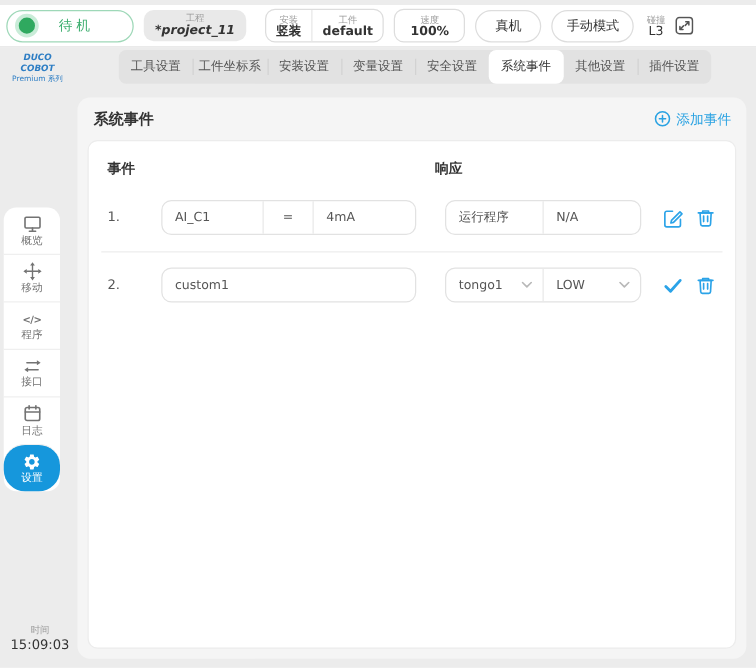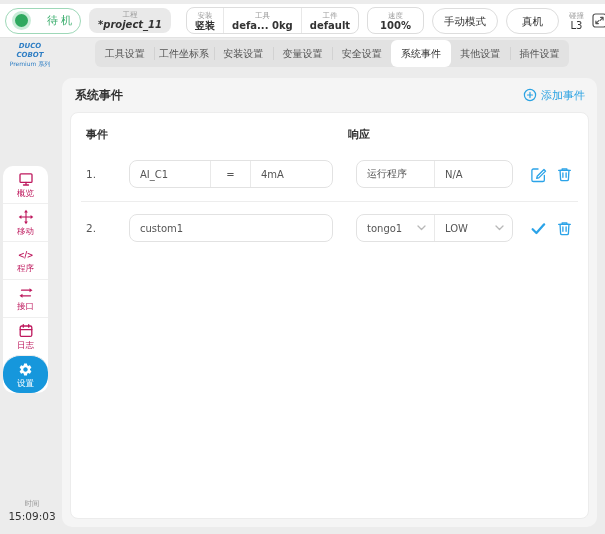--- a/index.html
+++ b/index.html
@@ -34,21 +34,21 @@
        white-space:nowrap;padding:0 2px;}
   .tab + .tab::before{content:"";position:absolute;left:0;top:7px;bottom:7px;width:1px;background:#d2d2d2;}
   .tab.active{background:#fff;border-radius:6px;color:#333;}
   .tab.active::before,.tab.active + .tab::before{display:none;}
 
   
   .logo{position:absolute;left:4px;top:42px;width:52px;color:#2e7ec4;text-align:center;}
   .logo-1{font-size:7px;font-weight:bold;font-style:italic;line-height:9px;}
   .logo-2{font-size:6px;line-height:8px;}
   .sidenav{position:absolute;left:3px;top:166px;width:45px;background:#fff;border-radius:10px;}
-  .nav-item{height:37px;display:flex;flex-direction:column;align-items:center;justify-content:center;gap:2px;color:#be185d;}
+  .nav-item{height:37px;display:flex;flex-direction:column;align-items:center;justify-content:center;gap:2px;color:#737373;}
   .nav-item + .nav-item{border-top:1px solid #efefef;}
   .nav-label{font-size:8.5px;line-height:9px;}
   .nav-item.active{background:#1697dc;color:#fff;border-radius:17px;}
   .code-glyph{font-size:8px;font-weight:bold;line-height:13px;letter-spacing:-0.5px;}
   .timebox{position:absolute;left:6px;top:499px;width:52px;text-align:center;}
   .time-label{font-size:7.5px;color:#999;line-height:9px;}
   .time-value{font-size:10.5px;color:#333;margin-top:2px;}
 
   
   .panel{position:absolute;left:62px;top:78px;width:535px;height:449px;background:#f5f5f5;border-radius:10px;
@@ -90,38 +90,34 @@
       <div class="mini-label">工程</div>
       <div class="proj-val">*project_11</div>
     </div>
 
     <div class="group-pill">
       <div class="group-col">
         <div class="mini-label">安装</div>
         <div class="col-val">竖装</div>
       </div>
       <div class="group-col">
-        <div class="mini-label">工具</div>
-        <div class="col-val">defa... 0kg</div>
-      </div>
-      <div class="group-col">
         <div class="mini-label">工件</div>
         <div class="col-val">default</div>
       </div>
     </div>
 
     <div class="group-pill" style="margin-left:0;">
       <div class="group-col" style="padding:0 12px;">
         <div class="mini-label">速度</div>
         <div class="col-val">100%</div>
       </div>
     </div>
 
+    <div class="pill-btn" style="padding:0 15px;">真机</div>
     <div class="pill-btn">手动模式</div>
-    <div class="pill-btn" style="padding:0 15px;">真机</div>
 
     <div class="plain-col">
       <div class="mini-label">碰撞</div>
       <div class="col-val" style="font-weight:400;">L3</div>
     </div>
 
     <div class="safety">
       <span>
         <svg width="15" height="15" viewBox="0 0 15 15" fill="none" stroke="#555" stroke-width="1.2" stroke-linecap="round" stroke-linejoin="round">
           <rect x="1" y="1" width="13" height="13" rx="2.5"></rect>

